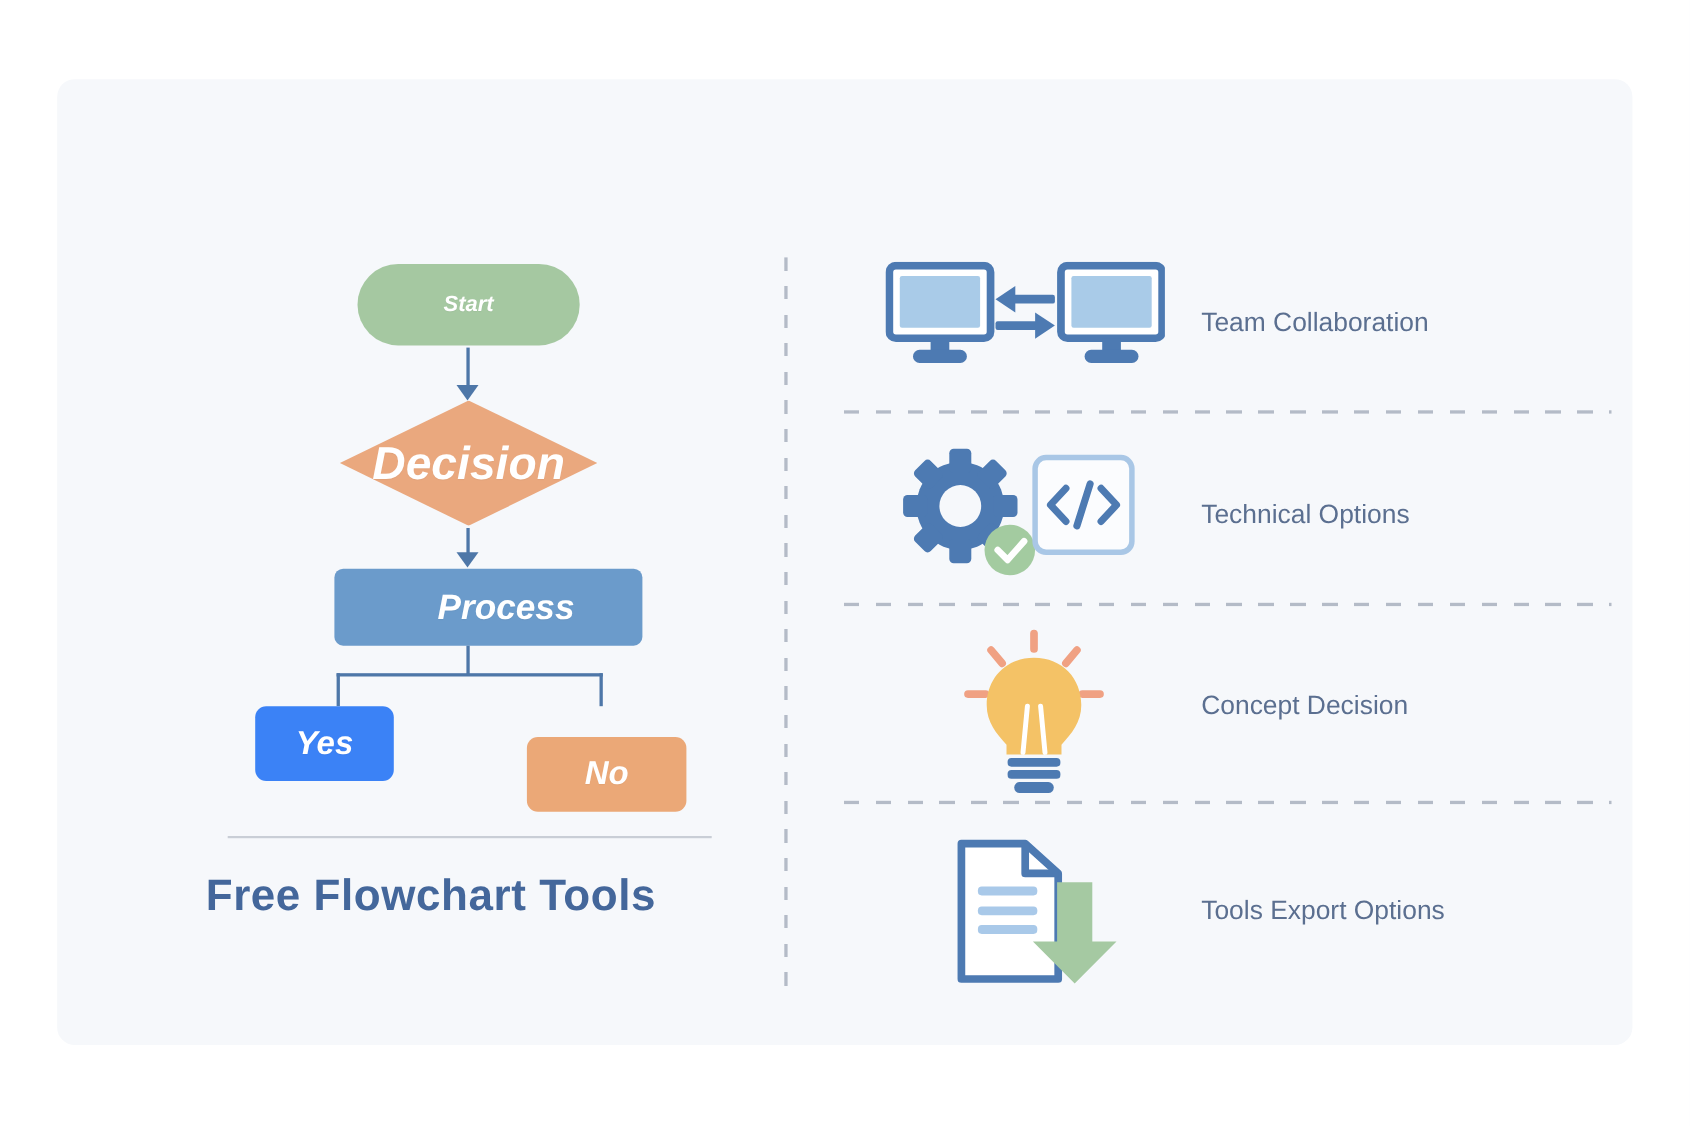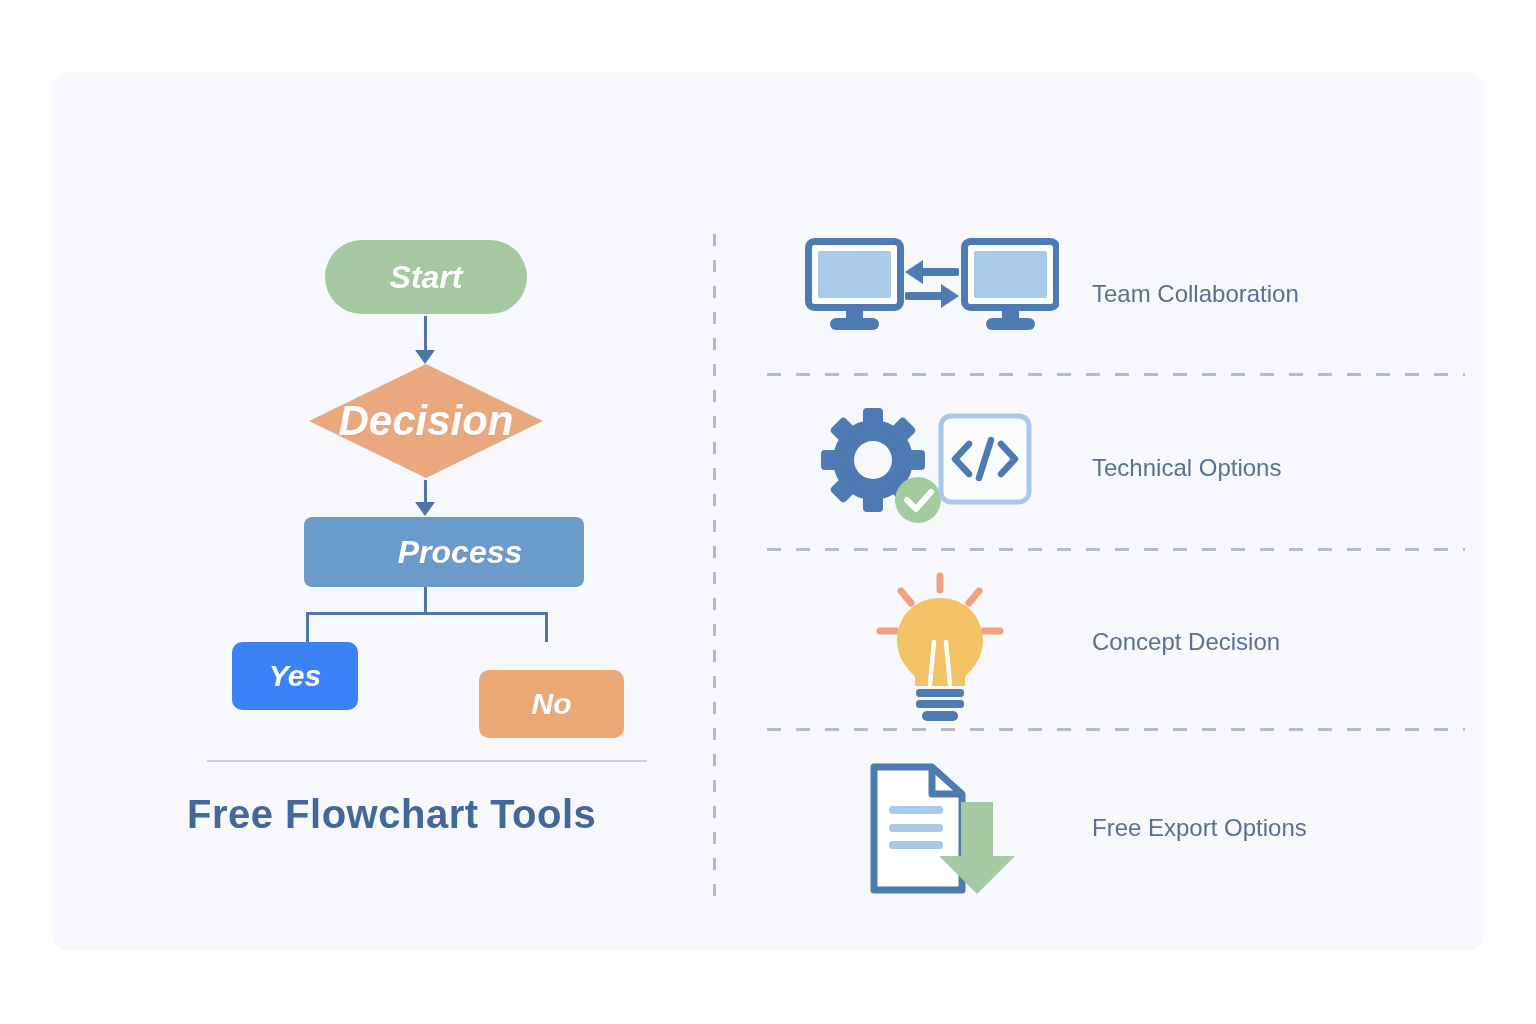--- a/index.html
+++ b/index.html
@@ -27,21 +27,21 @@
   .fc-node {
     position: absolute;
     display: flex; align-items: center; justify-content: center;
     color: #ffffff;
     font-style: italic;
     font-weight: 700;
     text-shadow: 0 1px 1px rgba(0,0,0,0.04);
   }
   .fc-start {
     left: 273px; top: 168px; width: 202px; height: 74px;
-    background: #a5c8a1; border-radius: 37px; font-size: 32px;
+    background: #a5c8a1; border-radius: 37px; font-size: 20px;
   }
   .fc-decision {
     left: 257px; top: 292px; width: 234px; height: 114px;
     background: #eaa87e;
     clip-path: polygon(50% 0%, 100% 50%, 50% 100%, 0% 50%);
     font-size: 42px;
     justify-content: center;
   }
   .fc-process {
     left: 252px; top: 445px; width: 248px; height: 70px;
@@ -227,17 +227,17 @@
       <svg class="feature-icon" style="left:813px; top:690px;" width="155" height="137" viewBox="0 0 155 137">
         <path d="M9 5 H67 L97 32 V128 H9 Z" fill="#ffffff" stroke="#4d7ab2" stroke-width="7" stroke-linejoin="round"></path>
         <path d="M67 5 V32 H97" fill="none" stroke="#4d7ab2" stroke-width="7" stroke-linejoin="round"></path>
         <g fill="#a9c9e9">
           <rect x="24" y="44" width="54" height="8" rx="3.5"></rect>
           <rect x="24" y="62" width="54" height="8" rx="3.5"></rect>
           <rect x="24" y="79" width="54" height="8" rx="3.5"></rect>
         </g>
         <path d="M96 40 H128 V94 H150 L112 132 L74 94 H96 Z" fill="#a5c9a2"></path>
       </svg>
-      <div class="feature-label" style="top:756px;">Free Export Options</div>
+      <div class="feature-label" style="top:756px;">Tools Export Options</div>
     </div>
 
   </div>
 </div>
 
 </body></html>

